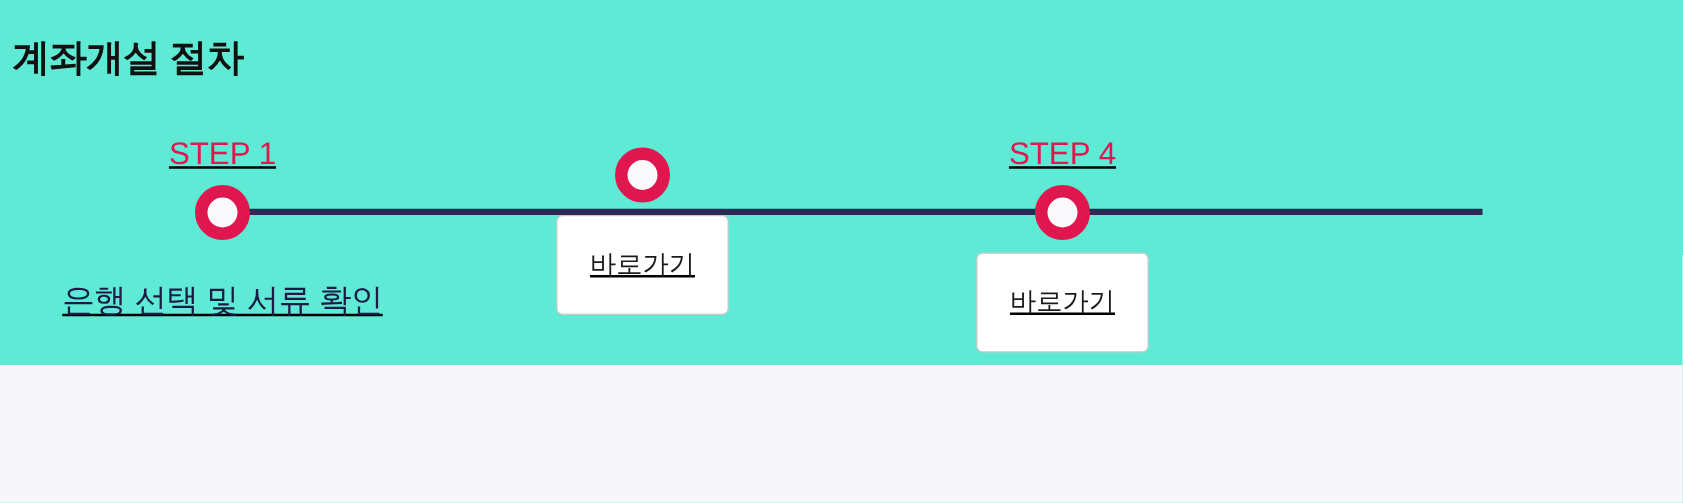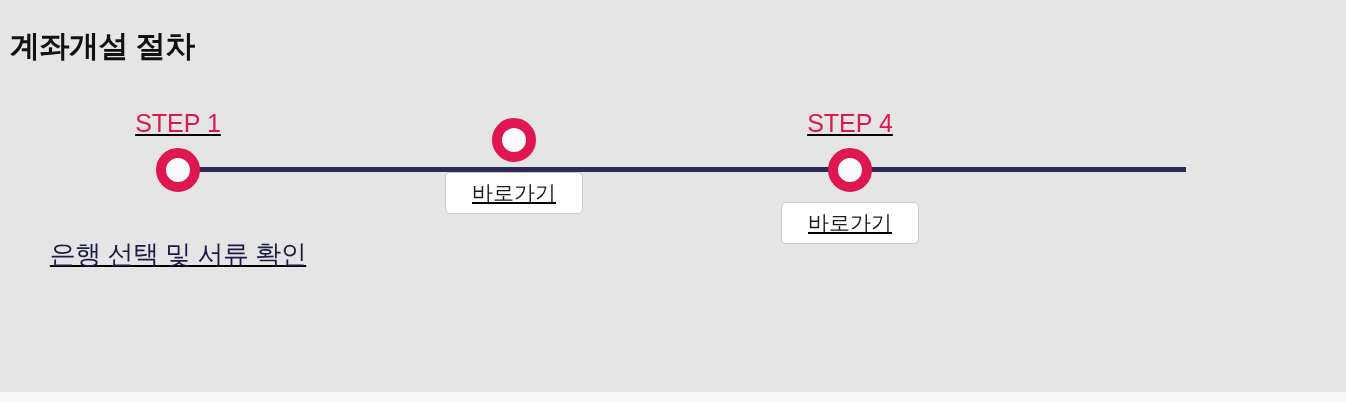--- a/index.html
+++ b/index.html
@@ -8,22 +8,22 @@
     width: 1346px;
     height: 402px;
     background: #F7F7FA;
     font-family: "Liberation Sans", "DejaVu Sans", sans-serif;
     overflow: hidden;
   }
 
   .page {
     position: relative;
     width: 1346px;
-    height: 392px;
-    background: #e5e5e5;
+    height: 292px;
+    background: #5eead4;
   }
 
   .page-title {
     position: absolute;
     left: 10px;
     top: 26px;
     font-size: 30px;
     font-weight: 700;
     color: #111111;
     letter-spacing: -0.5px;
@@ -68,31 +68,31 @@
     z-index: 1;
     margin-top: 10px;
     width: 44px;
     height: 44px;
     border: 10px solid #E0164E;
     border-radius: 50%;
     background: #FAFAFC;
   }
 
   .step-desc {
-    margin-top: 44px;
+    margin-top: 30px;
     font-size: 26px;
     line-height: 36px;
     color: #1B1B45;
     letter-spacing: -0.5px;
     white-space: pre-line;
   }
 
   .shortcut-button {
     margin-top: 10px;
-    padding: 6px 26px;
+    padding: 25px 26px;
     font-family: "Liberation Sans", "DejaVu Sans", sans-serif;
     font-size: 21px;
     line-height: 28px;
     color: #1A1A1A;
     background: #FFFFFF;
     border: 1px solid #C8C8C8;
     border-radius: 5px;
     cursor: pointer;
   }
 </style>

